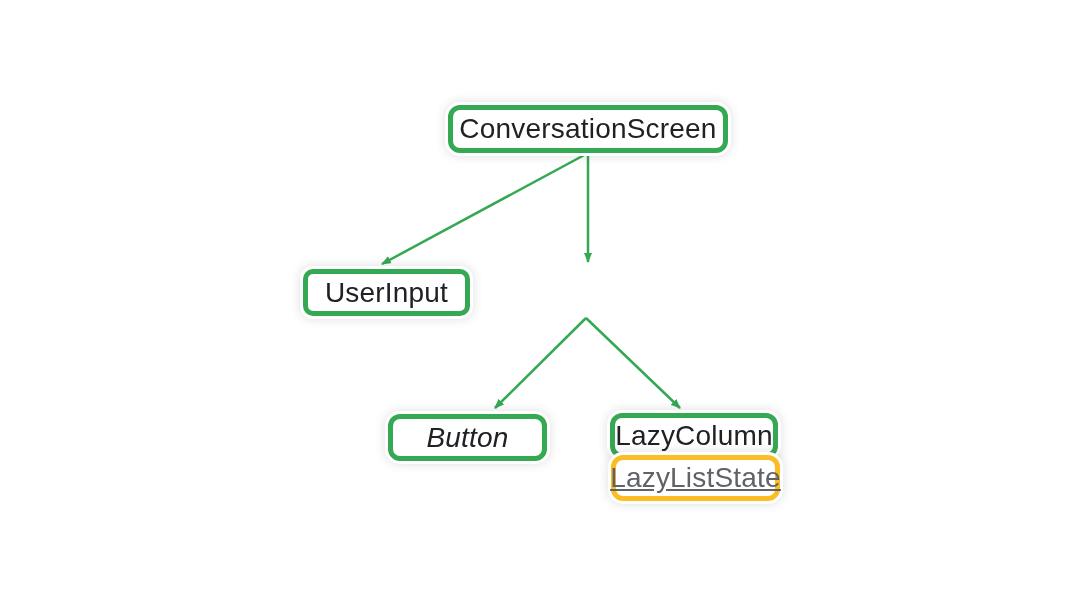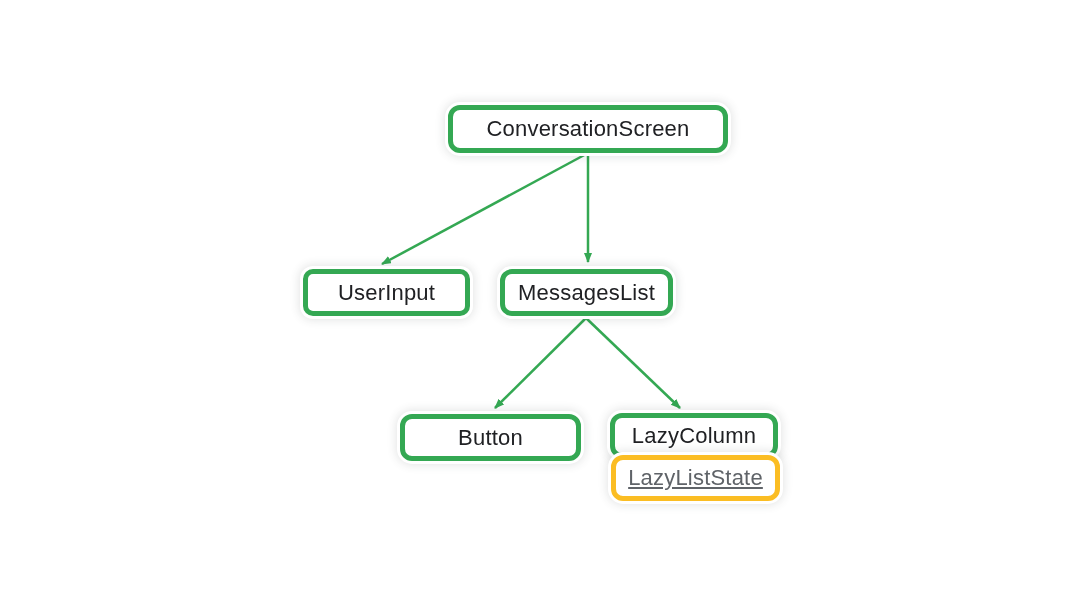--- a/index.html
+++ b/index.html
@@ -24,37 +24,37 @@
 
   .node {
     position: absolute;
     display: flex;
     align-items: center;
     justify-content: center;
     background: #ffffff;
     border: 5px solid var(--composable-border, #34A853);
     border-radius: 12px;
     box-shadow: 0 0 0 3px #ffffff, 0 0 10px 4px rgba(60, 64, 67, 0.14);
-    font-size: 22px;
+    font-size: 28px;
     color: var(--label-text, #202124);
     letter-spacing: 0.2px;
     white-space: nowrap;
   }
 
   .node--state {
     border-color: var(--state-border, #FBBD23);
     color: var(--state-text, #5F6368);
     z-index: 3;
   }
 
   
   #node-conversation-screen { left: 448px; top: 105px; width: 280px; height: 48px; }
   #node-user-input          { left: 303px; top: 269px; width: 167px; height: 47px; border-radius: 10px; }
   #node-messages-list       { left: 500px; top: 269px; width: 173px; height: 47px; }
-  #node-button              { left: 400px; top: 414px; width: 181px; height: 47px; }
+  #node-button              { left: 388px; top: 414px; width: 159px; height: 47px; font-style: italic; }
   #node-lazy-column         { left: 610px; top: 413px; width: 168px; height: 45px; z-index: 2; }
   #node-lazy-list-state     { left: 611px; top: 455px; width: 169px; height: 46px; text-decoration: underline; }
 </style>
 </head>
 <body>
 
 <div class="canvas">
 
   <svg class="edges-layer" width="1080" height="608" viewBox="0 0 1080 608" xmlns="http://www.w3.org/2000/svg">
     <defs>
@@ -69,23 +69,20 @@
   </svg>
 
   <div class="node" id="node-conversation-screen">
     <span>ConversationScreen</span>
   </div>
 
   <div class="node" id="node-user-input">
     <span>UserInput</span>
   </div>
 
-  <div class="node" id="node-messages-list">
-    <span>MessagesList</span>
-  </div>
 
   <div class="node" id="node-button">
     <span>Button</span>
   </div>
 
   <div class="node" id="node-lazy-column">
     <span>LazyColumn</span>
   </div>
 
   <div class="node node--state" id="node-lazy-list-state">

